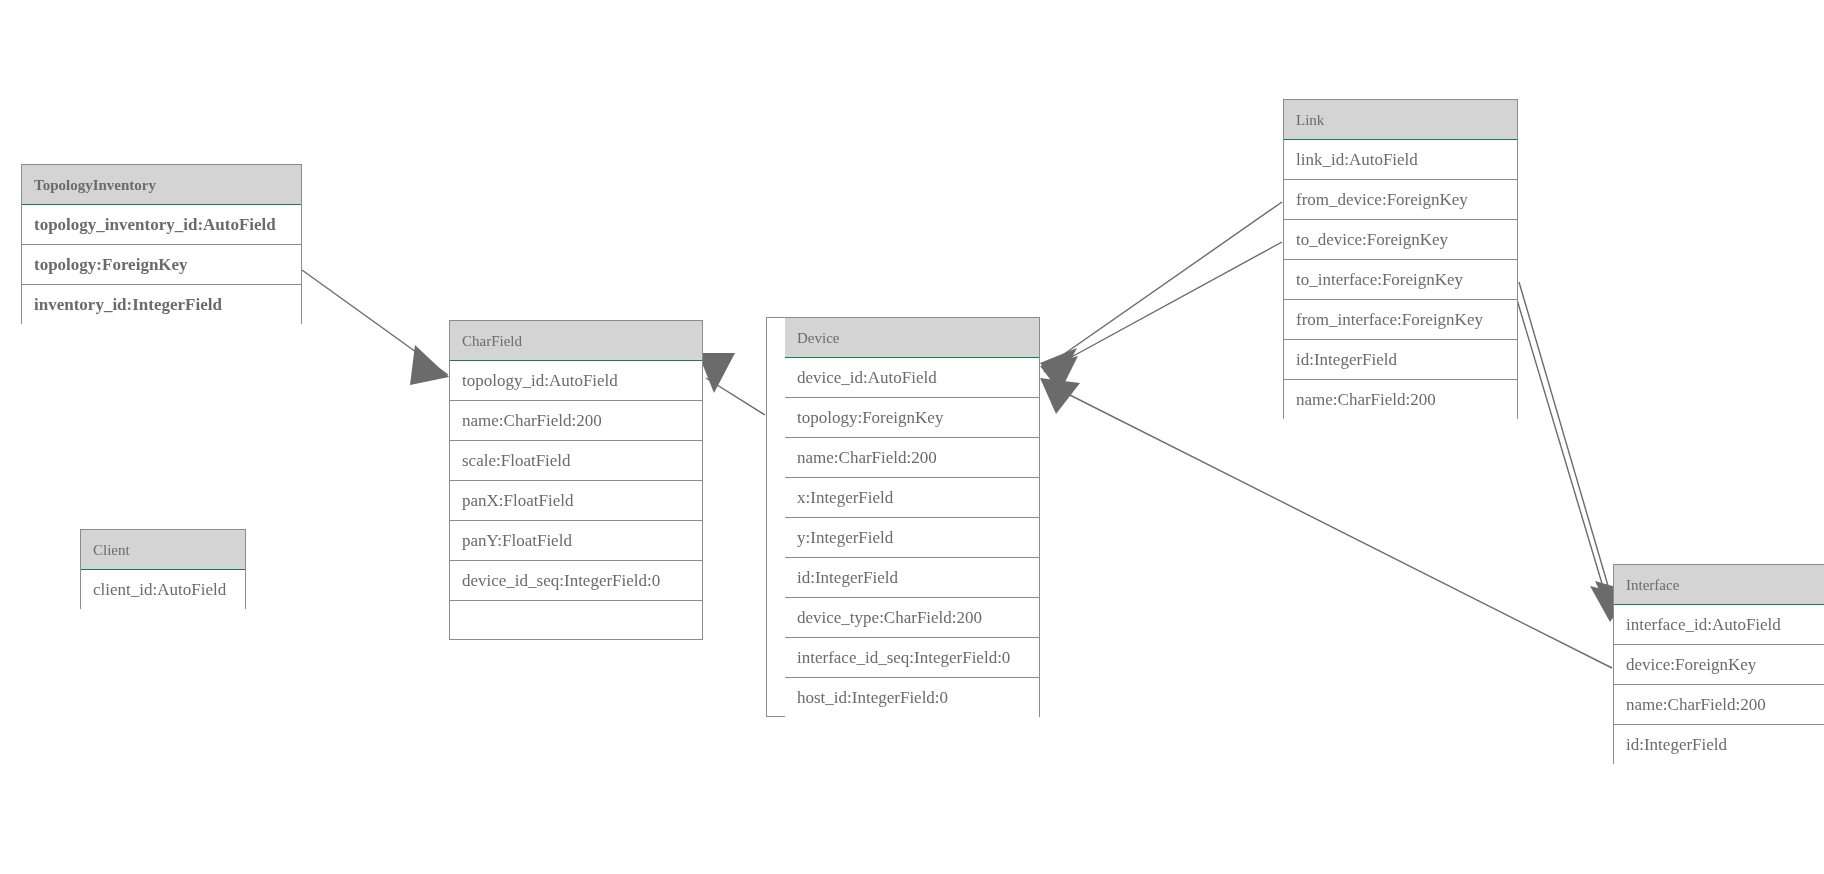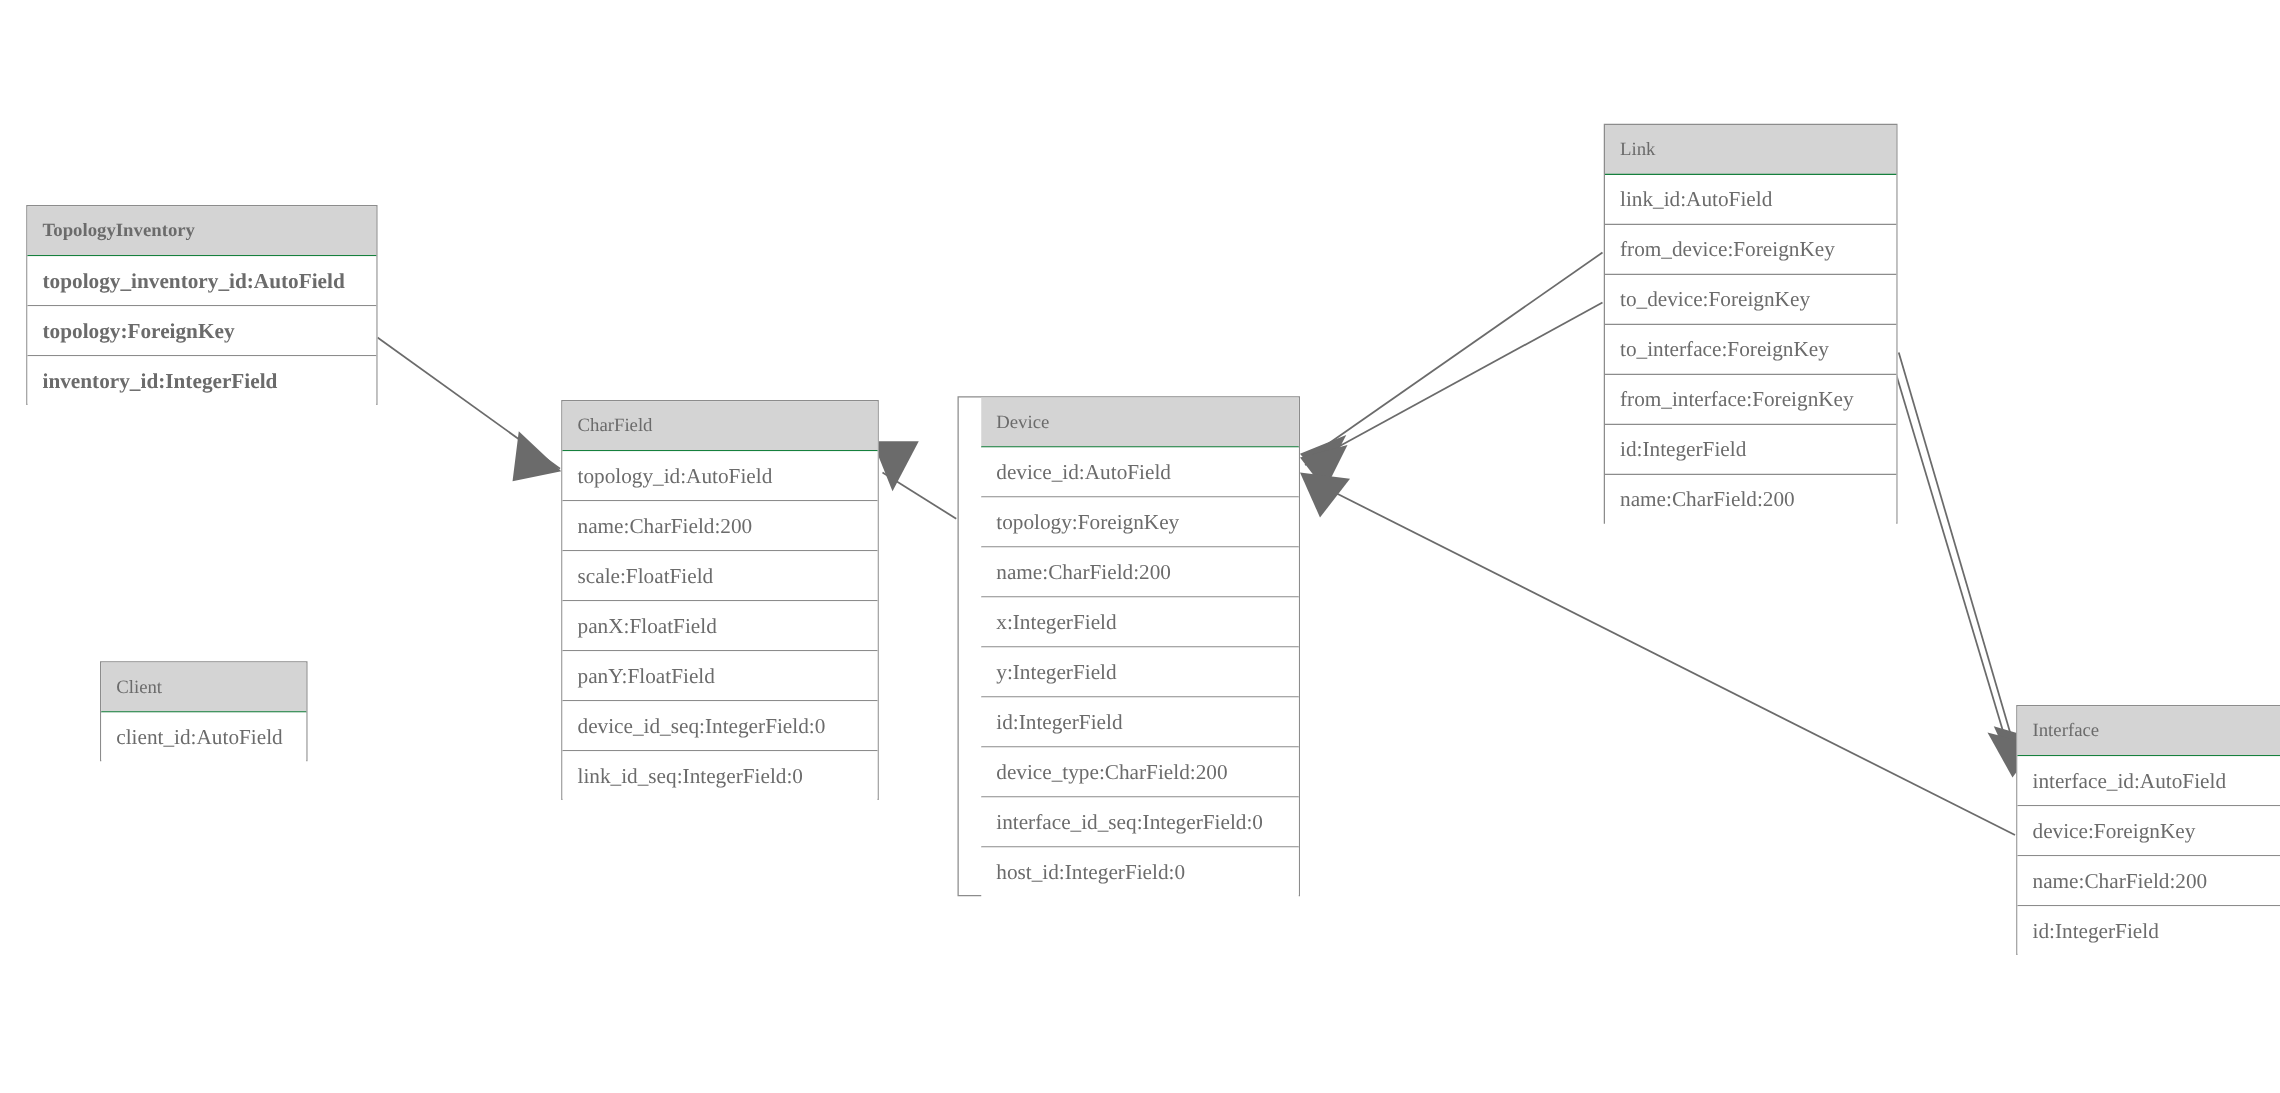--- a/index.html
+++ b/index.html
@@ -91,21 +91,20 @@
         <div class="uml-attr last">inventory_id:IntegerField</div>
       </div>
       <div class="uml-class" style="left: 449px; top: 320px; width: 254px; height: 320px;">
         <div class="uml-header">CharField</div>
         <div class="uml-attr">topology_id:AutoField</div>
         <div class="uml-attr">name:CharField:200</div>
         <div class="uml-attr">scale:FloatField</div>
         <div class="uml-attr">panX:FloatField</div>
         <div class="uml-attr">panY:FloatField</div>
         <div class="uml-attr">device_id_seq:IntegerField:0</div>
-        <div class="uml-attr last">link_id_seq:IntegerField:0</div>
       </div>
       <div class="uml-class" style="left: 80px; top: 529px; width: 166px; height: 80px;">
         <div class="uml-header">Client</div>
         <div class="uml-attr last">client_id:AutoField</div>
       </div>
       <div class="uml-class" style="left: 766px; top: 317px; width: 274px; height: 400px; padding-left: 18px;">
         <div class="uml-header">Device</div>
         <div class="uml-attr">device_id:AutoField</div>
         <div class="uml-attr">topology:ForeignKey</div>
         <div class="uml-attr">name:CharField:200</div>

